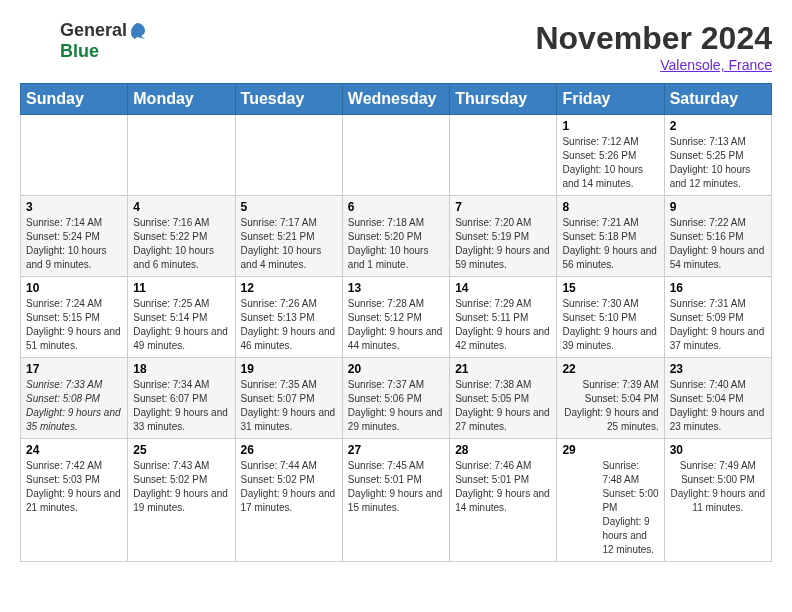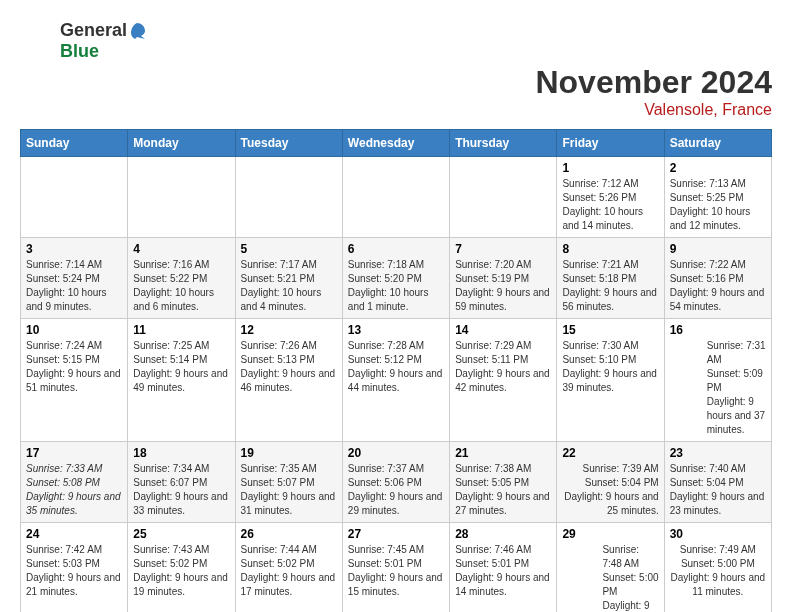--- a/index.html
+++ b/index.html
@@ -20,37 +20,37 @@
       display: flex;
       align-items: center;
     }
     .title-area {
       text-align: right;
     }
     .month-title {
       font-size: 32px;
       font-weight: bold;
       color: #333;
-      margin-top: 44px;
     }
     .location-title {
-      font-size: 16px;
-      color: #b91c1c;
+      font-size: 14px;
+      color: #6d28d9;
+      text-decoration: underline;
     }
     .calendar-table {
       width: 100%;
       border-collapse: collapse;
       font-size: 11px;
     }
     .calendar-table th {
       background-color: #3a7fc1;
       color: #fff;
       text-align: left;
       padding: 6px 5px;
-      font-size: 12px;
+      font-size: 16px;
       font-weight: bold;
       border: 1px solid #2d6aa0;
     }
     .calendar-table td {
       border: 1px solid #ccc;
       vertical-align: top;
       padding: 4px 5px;
       height: 80px;
       width: 107px;
       background: #fff;
@@ -202,21 +202,21 @@
 Daylight: 9 hours and 42 minutes.</div>
         </td>
         <td>
           <span class="day-number">15</span>
           <div class="day-info" style="white-space: pre-line;">Sunrise: 7:30 AM
 Sunset: 5:10 PM
 Daylight: 9 hours and 39 minutes.</div>
         </td>
         <td>
           <span class="day-number">16</span>
-          <div class="day-info" style="white-space: pre-line; margin-left: 37px;">Sunrise: 7:31 AM
+          <div class="day-info" style="white-space: pre-line;">Sunrise: 7:31 AM
 Sunset: 5:09 PM
 Daylight: 9 hours and 37 minutes.</div>
         </td>
       </tr>
       <tr>
         <td>
           <span class="day-number">17</span>
           <div class="day-info" style="white-space: pre-line; font-style: italic;">Sunrise: 7:33 AM
 Sunset: 5:08 PM
 Daylight: 9 hours and 35 minutes.</div>

